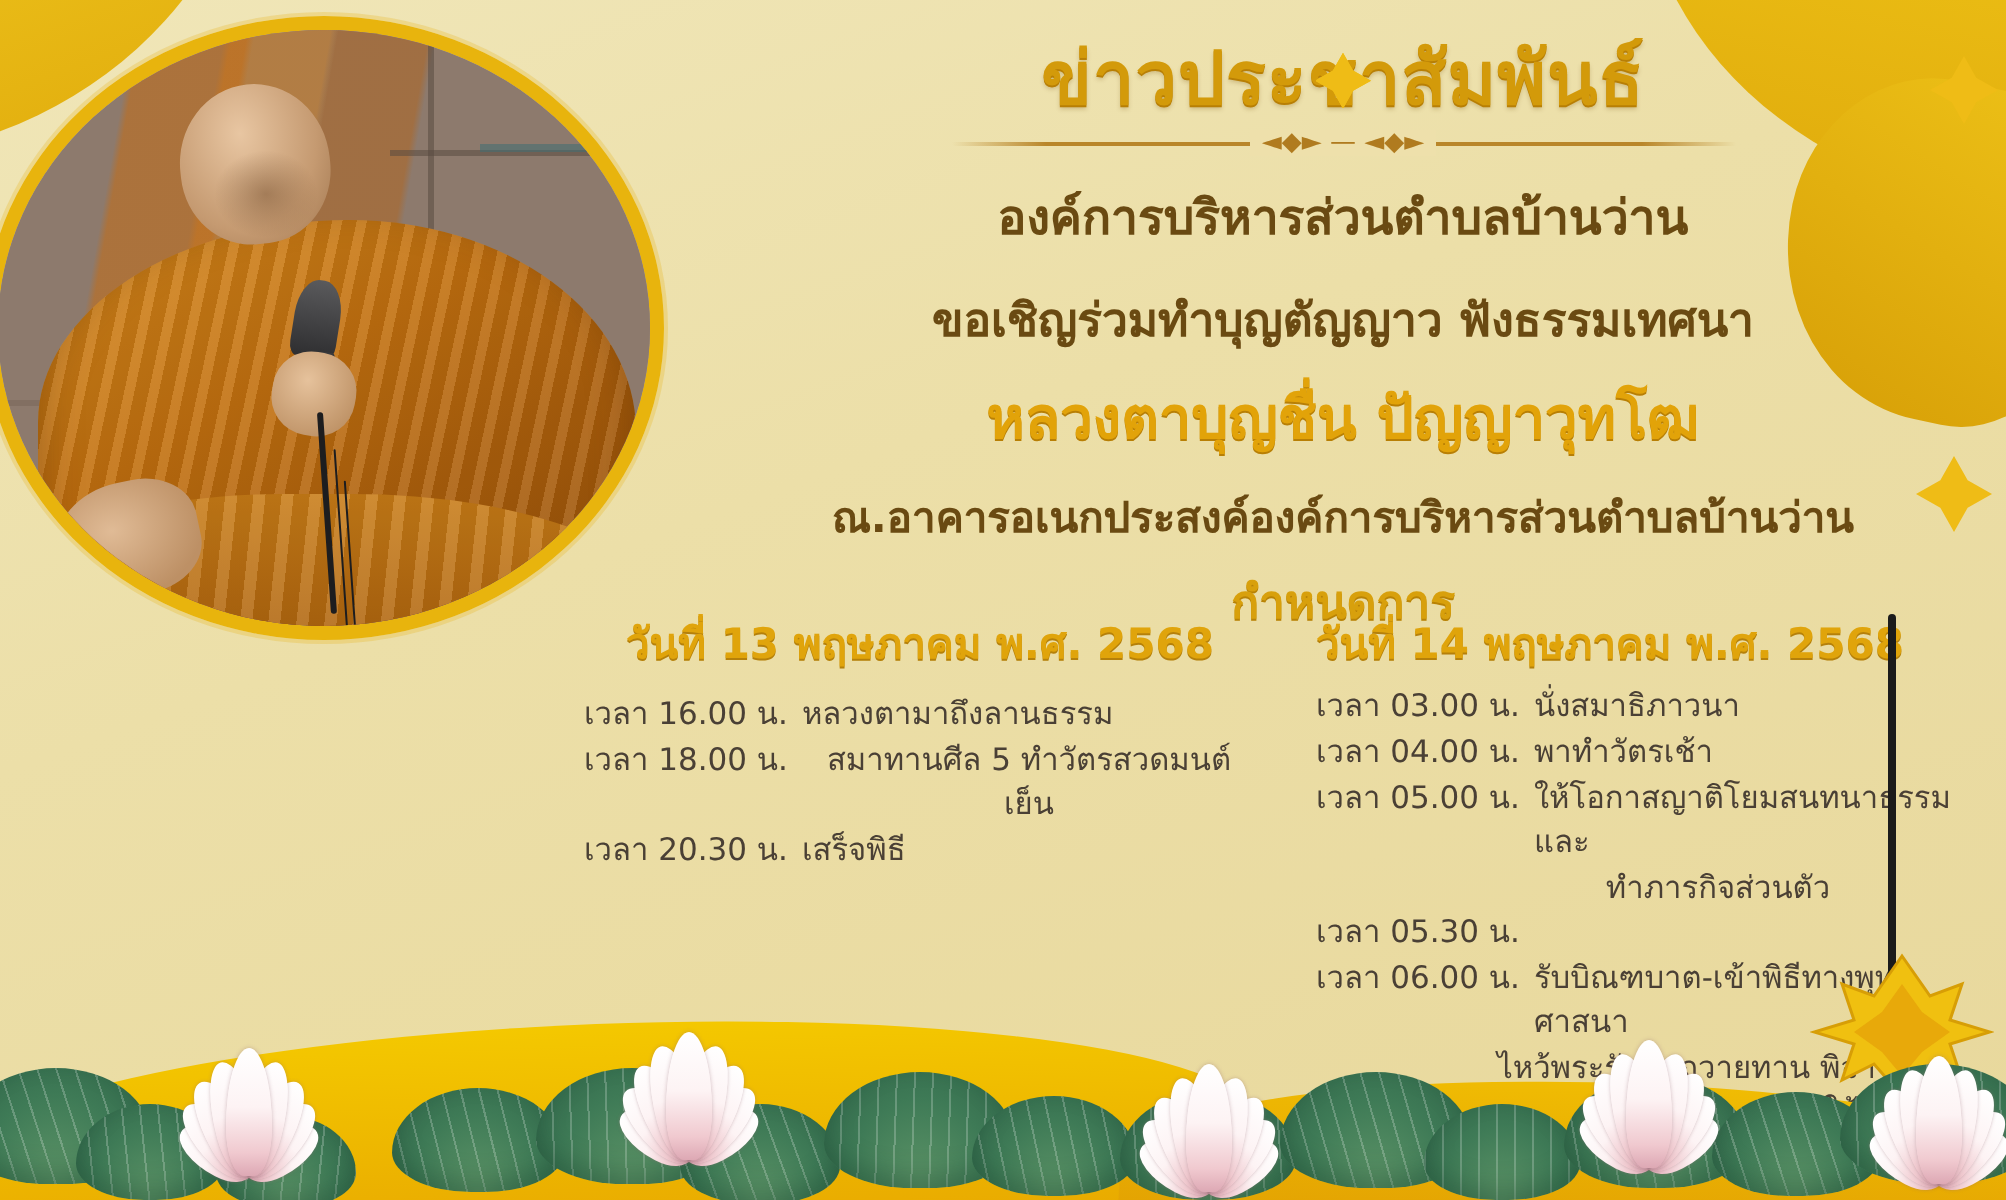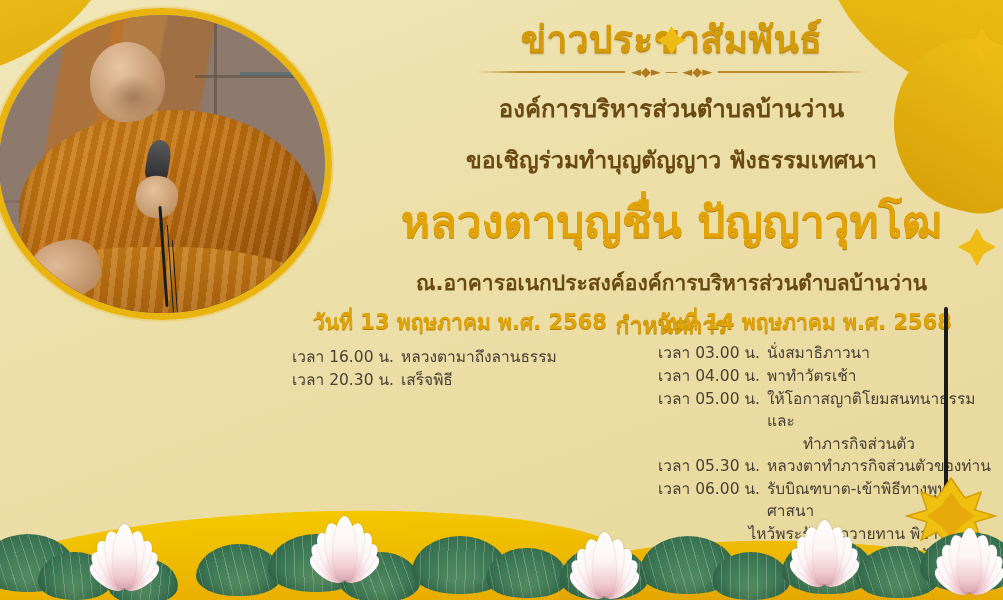--- a/index.html
+++ b/index.html
@@ -144,21 +144,21 @@
   #title-rule .bar{
     position:absolute; left:0; right:0; top:6px; height:2px;
     background:linear-gradient(90deg,transparent,#b9862a 12%,#b9862a 88%,transparent);
   }
   #title-rule .orn{
     position:relative; display:flex; align-items:center; gap:5px;
     background:#eee0ab; padding:0 6px; color:#b07b1f; font-size:13px; line-height:1;
   }
   .sub1{ font-size:24px; font-weight:bold; color:#6a4a12; margin-top:10px; }
   .sub2{ font-size:23px; font-weight:bold; color:#6a4a12; margin-top:14px; }
-  .name{ font-size:44px; font-weight:bold; color:#e2a309; margin-top:8px;
+  .name{ font-size:29px; font-weight:bold; color:#e2a309; margin-top:8px;
          text-shadow:0 1px 0 #b87f05; }
   .venue{ font-size:21px; font-weight:bold; color:#6a4a12; margin-top:10px; }
   .agenda{ font-size:23px; font-weight:bold; color:#d8a00c; margin-top:8px;
            text-shadow:0 1px 0 #b88205;font-family:Liberation Serif, serif; }
 
   
   #schedule{ position:absolute; left:292px; top:305px; width:711px; display:flex; }
   #col-left{ width:352px; padding-right:16px;text-align:center; }
   #col-right{ width:352px; padding-left:14px; }
   #divider{
@@ -284,20 +284,24 @@
 
   <div id="schedule">
     <div id="col-left">
       <div class="day-head">วันที่ 13 พฤษภาคม พ.ศ. 2568</div>
       <div>
         <div class="ev">
           <span class="t">เวลา 16.00 น.</span>
           <span class="d">หลวงตามาถึงลานธรรม</span>
         </div>
         <div class="ev">
+          <span class="t">เวลา 18.00 น.</span>
+          <span class="d">สมาทานศีล 5 ทำวัตรสวดมนต์เย็น</span>
+        </div>
+        <div class="ev">
           <span class="t">เวลา 20.30 น.</span>
           <span class="d">เสร็จพิธี</span>
         </div>
       </div>
     </div>
 
     <div id="divider"></div>
 
     <div id="col-right">
       <div class="day-head">วันที่ 14 พฤษภาคม พ.ศ. 2568</div>
@@ -310,21 +314,20 @@
           <span class="t">เวลา 04.00 น.</span>
           <span class="d">พาทำวัตรเช้า</span>
         </div>
         <div class="ev">
           <span class="t">เวลา 05.00 น.</span>
           <span class="d">ให้โอกาสญาติโยมสนทนาธรรมและ</span>
         </div>
         <div class="ev-cont">ทำภารกิจส่วนตัว</div>
         <div class="ev">
           <span class="t">เวลา 05.30 น.</span>
-          <span class="d">หลวงตาทำภารกิจส่วนตัวของท่าน</span>
         </div>
         <div class="ev">
           <span class="t">เวลา 06.00 น.</span>
           <span class="d">รับบิณฑบาต-เข้าพิธีทางพุทธศาสนา</span>
         </div>
         <div class="ev-cont" style="white-space:pre-line">ไหว้พระรับศีลถวายทาน พิจารณา
 อาหาร อนุโมทนาบุญให้พร</div>
       </div>
     </div>
   </div>

